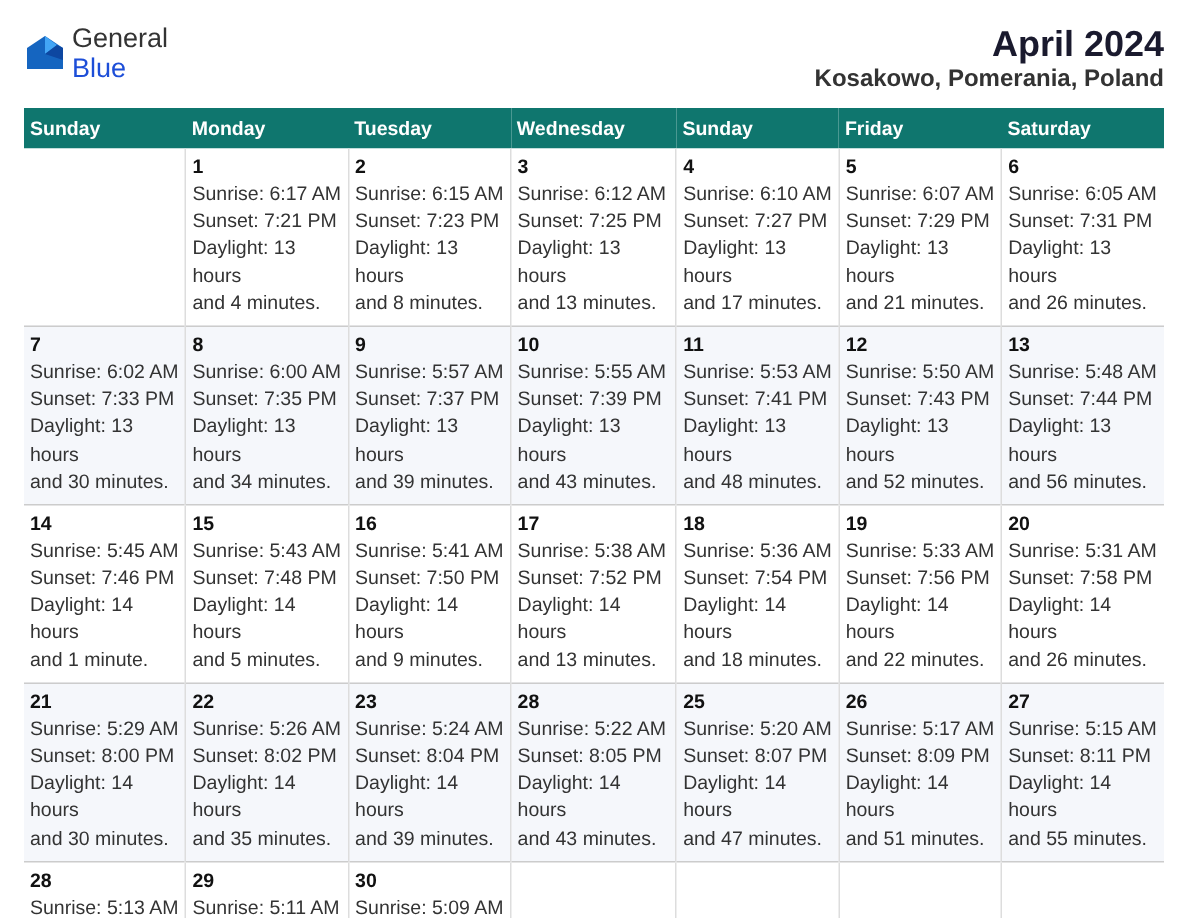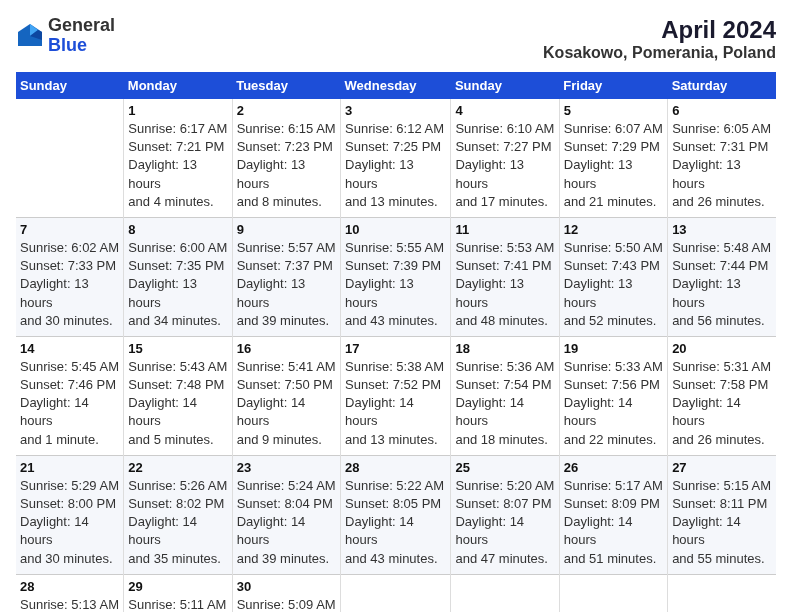--- a/index.html
+++ b/index.html
@@ -16,21 +16,21 @@
       align-items: flex-start;
       margin-bottom: 10px;
     }
     .logo {
       display: flex;
       align-items: center;
       gap: 4px;
     }
     .logo-text {
       font-size: 18px;
-      font-weight: bold;
+      font-weight: normal;
       line-height: 1.1;
     }
     .logo-general { color: #333; }
     .logo-blue { color: #1d4ed8; }
     .logo-icon {
       width: 28px;
       height: 28px;
     }
     .title-block {
       text-align: right;
@@ -44,21 +44,21 @@
       font-size: 16px;
       color: #333;
       font-weight: bold;
     }
     table {
       width: 100%;
       border-collapse: collapse;
       font-size: 11px;
     }
     thead tr th {
-      background-color: #1d4ed8;
+      background-color: #0f766e;
       color: #fff;
       padding: 6px 4px;
       text-align: left;
       font-size: 13px;
       font-weight: bold;
     }
     tbody tr {
       border-bottom: 1px solid #ccc;
     }
     tbody tr td {

